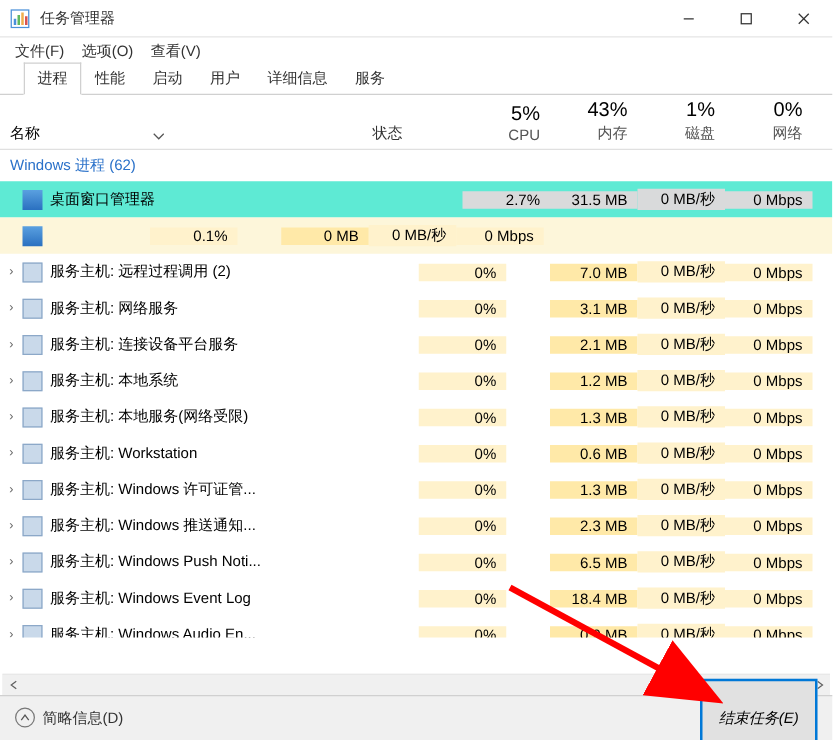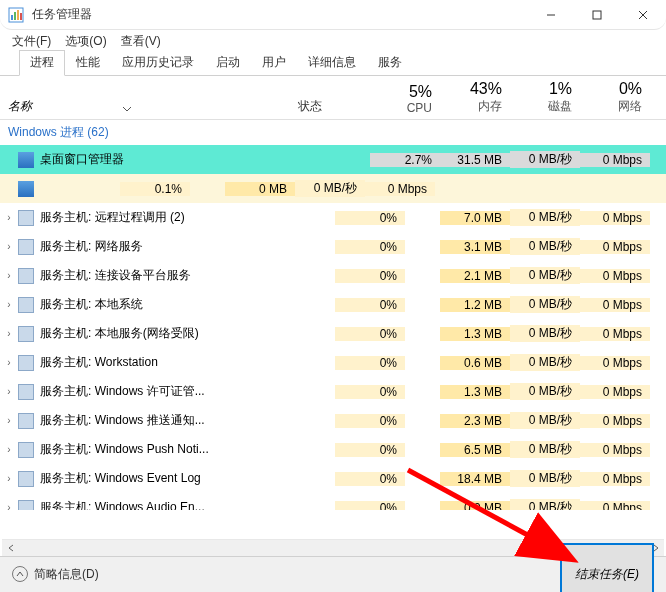--- a/index.html
+++ b/index.html
@@ -1,32 +1,32 @@
 <!DOCTYPE html>
 <html><head>
 <meta charset="utf-8">
 <style>
   * { box-sizing: border-box; margin: 0; padding: 0; }
   body { font-family: "Microsoft YaHei", "Segoe UI", sans-serif; font-size: 12px; color: #000; background: #fff; width: 666px; height: 592px; overflow: hidden; position: relative; }
   
-  .titlebar { display: flex; align-items: center; height: 30px; padding-left: 8px; background: #fff; border-bottom: 1px solid #e5e5e5; border-radius: 12px; }
+  .titlebar { display: flex; align-items: center; height: 30px; padding-left: 8px; background: #fff; border-bottom: 1px solid #e5e5e5; }
   .titlebar .app-icon { width: 16px; height: 16px; margin-right: 8px; }
   .titlebar .title-text { flex: 1; color: #333; }
   .titlebar .win-controls { display: flex; }
   .titlebar .win-btn { width: 46px; height: 30px; display: flex; align-items: center; justify-content: center; color: #666; }
   
   .menubar { display: flex; padding: 2px 6px; gap: 2px; height: 22px; align-items: center; }
   .menubar .menu-item { padding: 2px 6px; color: #333; }
   
   .tabs { display: flex; border-bottom: 1px solid #d0d0d0; padding-left: 2px; height: 24px; align-items: flex-end; }
   .tab { padding: 3px 10px 4px; border: 1px solid transparent; border-bottom: none; color: #333; cursor: default; }
   .tab.active { border-color: #d0d0d0; background: #fff; position: relative; top: 1px; border-bottom: 1px solid #fff; margin-left: 17px; }
   
   .header-row { display: flex; align-items: flex-end; height: 44px; border-bottom: 1px solid #e0e0e0; padding-right: 16px; }
-  .header-row .name-col { flex: 1; display: flex; align-items: flex-end; padding: 4px 8px; font-style: italic; }
+  .header-row .name-col { flex: 1; display: flex; align-items: flex-end; padding: 4px 8px; }
   .header-row .sort-chev { margin-left: 90px; color: #555; }
   .header-row .stat-col { width: 70px; text-align: right; padding: 4px 8px; color: #555; }
   .header-row .stat-col .big { font-size: 16px; color: #000; }
   .status-col-head { width: 80px; text-align: center; padding: 4px 8px; color: #333; display: flex; align-items: flex-end; font-family: Liberation Mono, monospace;}
   
   .group-title { padding: 4px 8px; color: #2a71c9; font-size: 12px; }
   
   .rows { height: 390px; overflow: hidden; position: relative; }
   .row { display: flex; align-items: center; height: 29px; padding-right: 16px; }
   .row .expand { width: 18px; text-align: center; color: #666; font-size: 10px; }
@@ -89,21 +89,20 @@
 
 <div class="menubar">
   <div class="menu-item">文件(F)</div>
   <div class="menu-item">选项(O)</div>
   <div class="menu-item">查看(V)</div>
 </div>
 
 <div class="tabs">
   <div class="tab active">进程</div>
   <div class="tab">性能</div>
-  <div class="tab">应用历史记录</div>
   <div class="tab">启动</div>
   <div class="tab">用户</div>
   <div class="tab">详细信息</div>
   <div class="tab">服务</div>
 </div>
 
 <div class="header-row">
   <div class="name-col">
     <span>名称</span>
     <span class="sort-chev">

